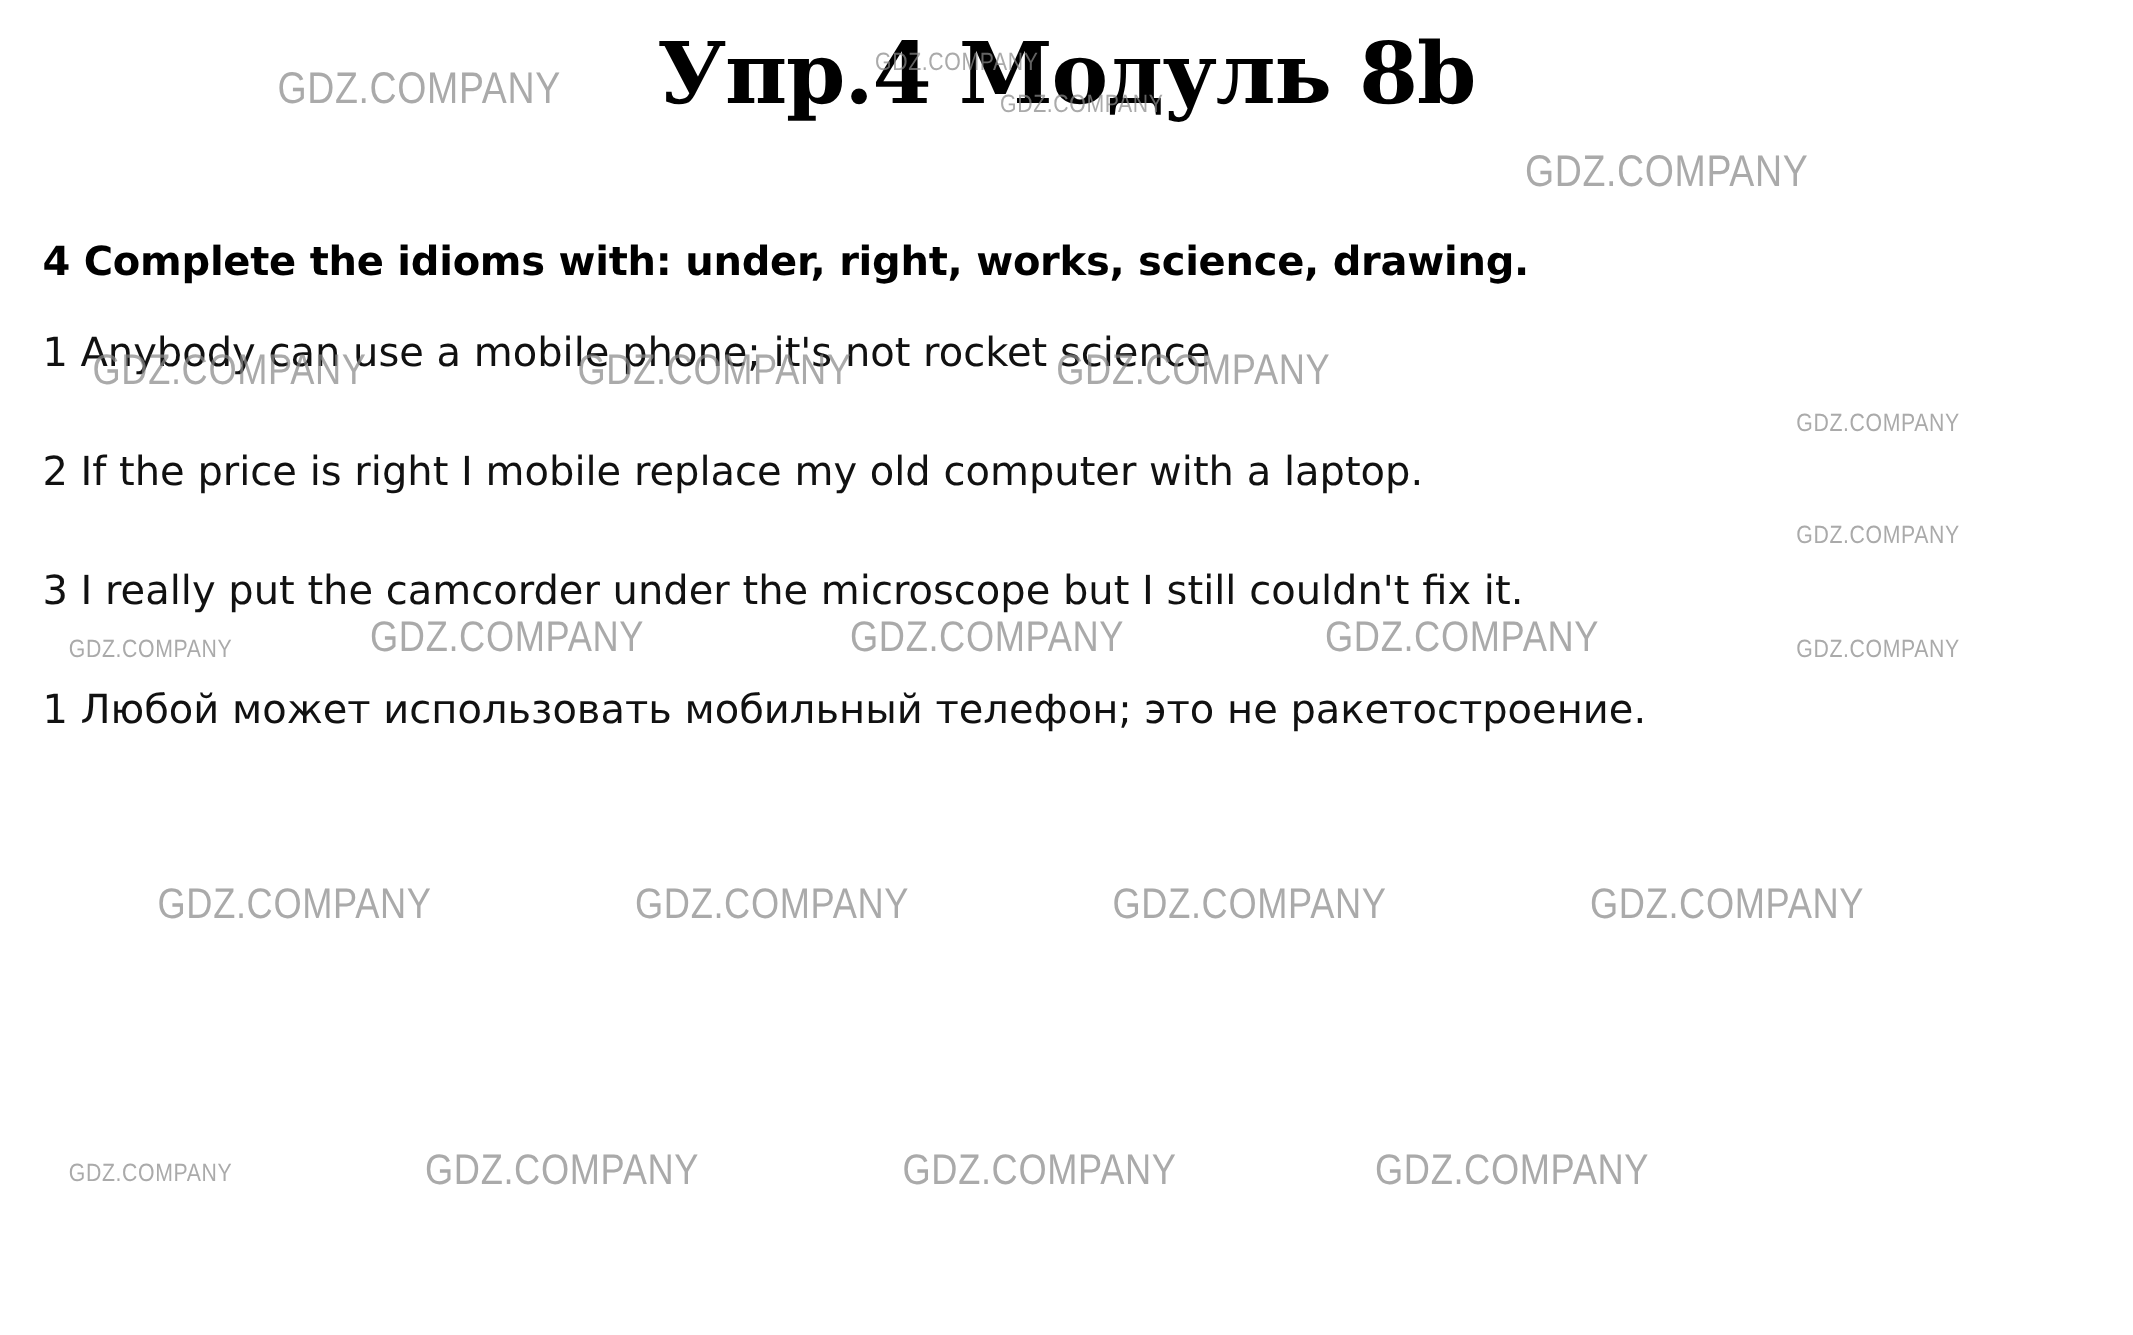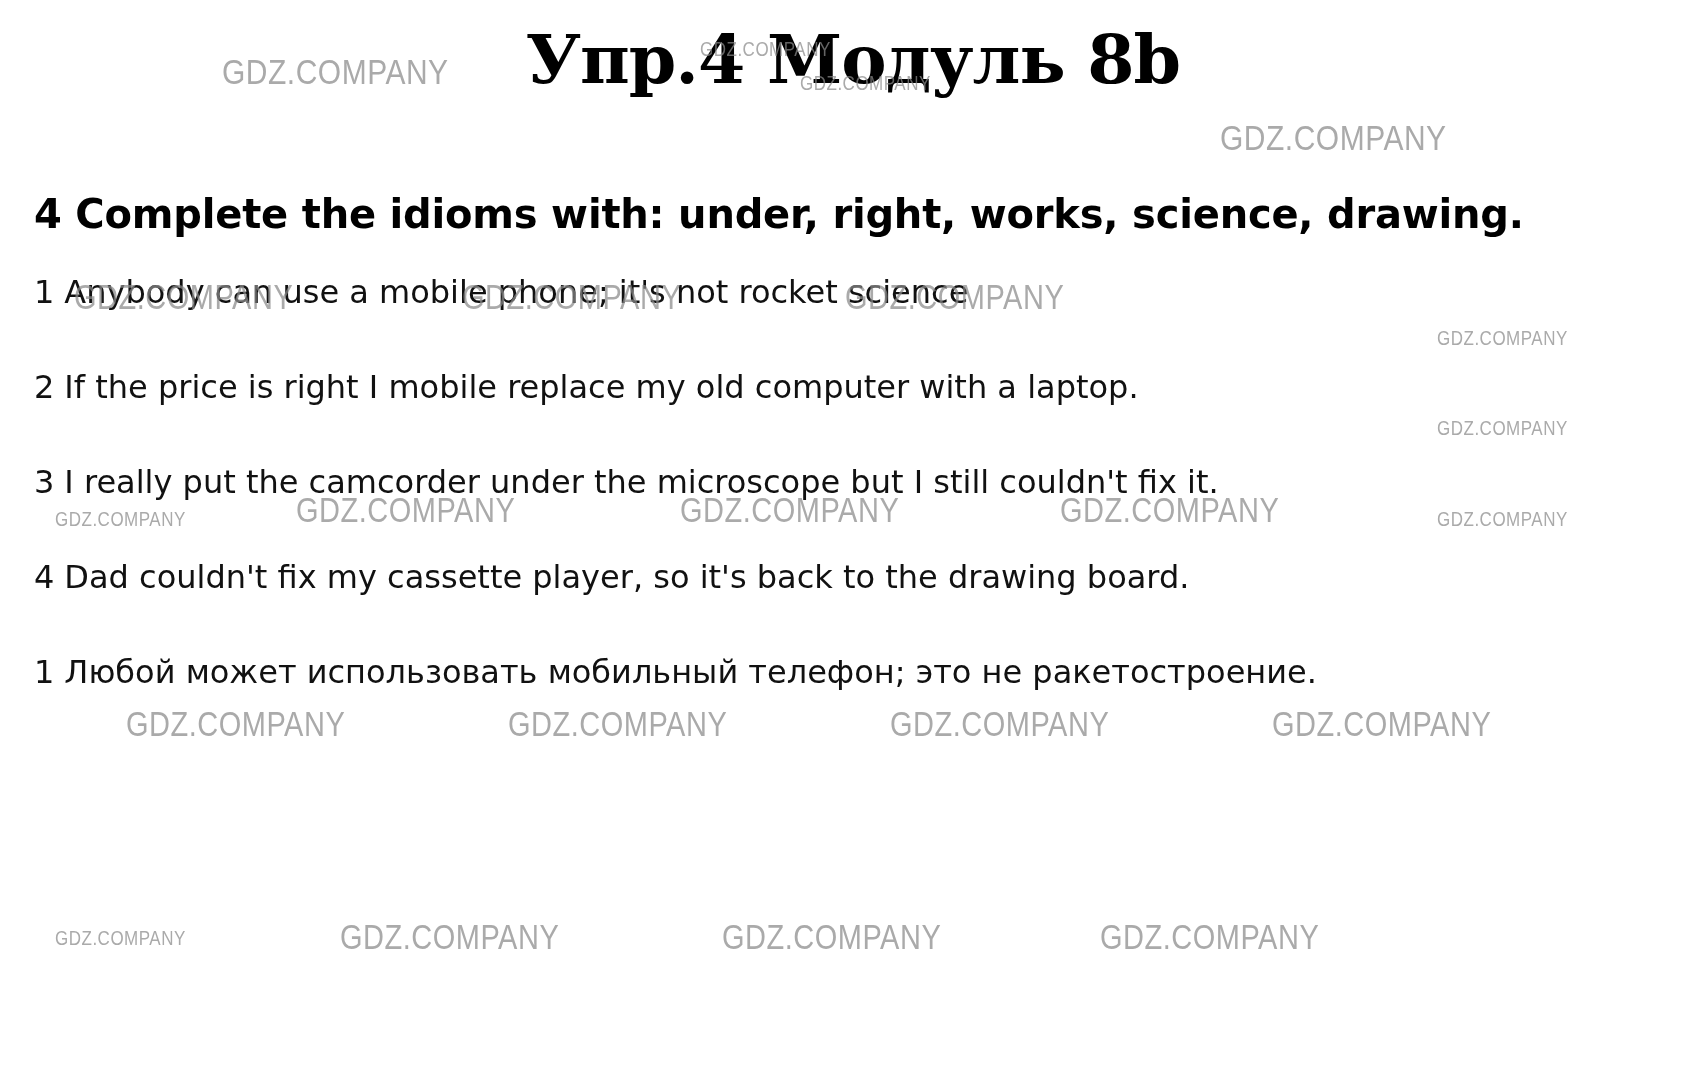--- a/index.html
+++ b/index.html
@@ -54,21 +54,21 @@
   
   .content {
     position: absolute;
     left: 34px;
     top: 190px;
     width: 1640px;
   }
 
   .heading {
     font-weight: bold;
-    font-size: 40px;
+    font-size: 32px;
     line-height: 1.2;
     color: #000;
     margin: 0 0 34px 0;
     letter-spacing: -0.2px;
   }
 
   .heading.second {
     margin-top: 58px;
     margin-bottom: 36px;
   }
@@ -106,23 +106,20 @@
     </p>
 
     <p class="item">
       <span class="num">2</span><span>If the price is right I mobile replace my old computer with a laptop.</span>
     </p>
 
     <p class="item">
       <span class="num">3</span><span>I really put the camcorder under the microscope but I still couldn't fix it.</span>
     </p>
 
-    <p class="item">
-      <span class="num">4</span><span>Dad couldn't fix my cassette player, so it's back to the drawing board.</span>
-    </p>
 
 
 
     <p class="item last">
       <span class="num">1</span><span>Любой может использовать мобильный телефон; это не ракетостроение.</span>
     </p>
 
   </div>
 
   <div id="watermark-layer">

